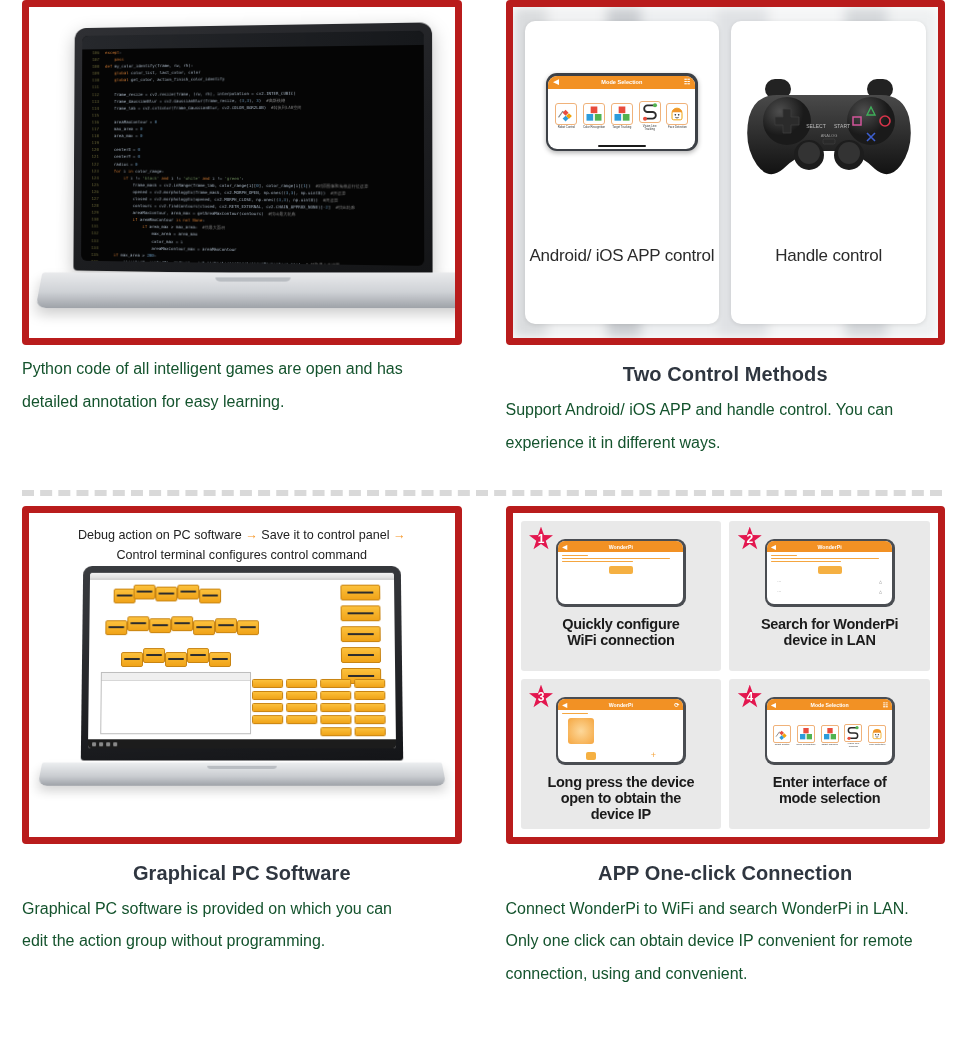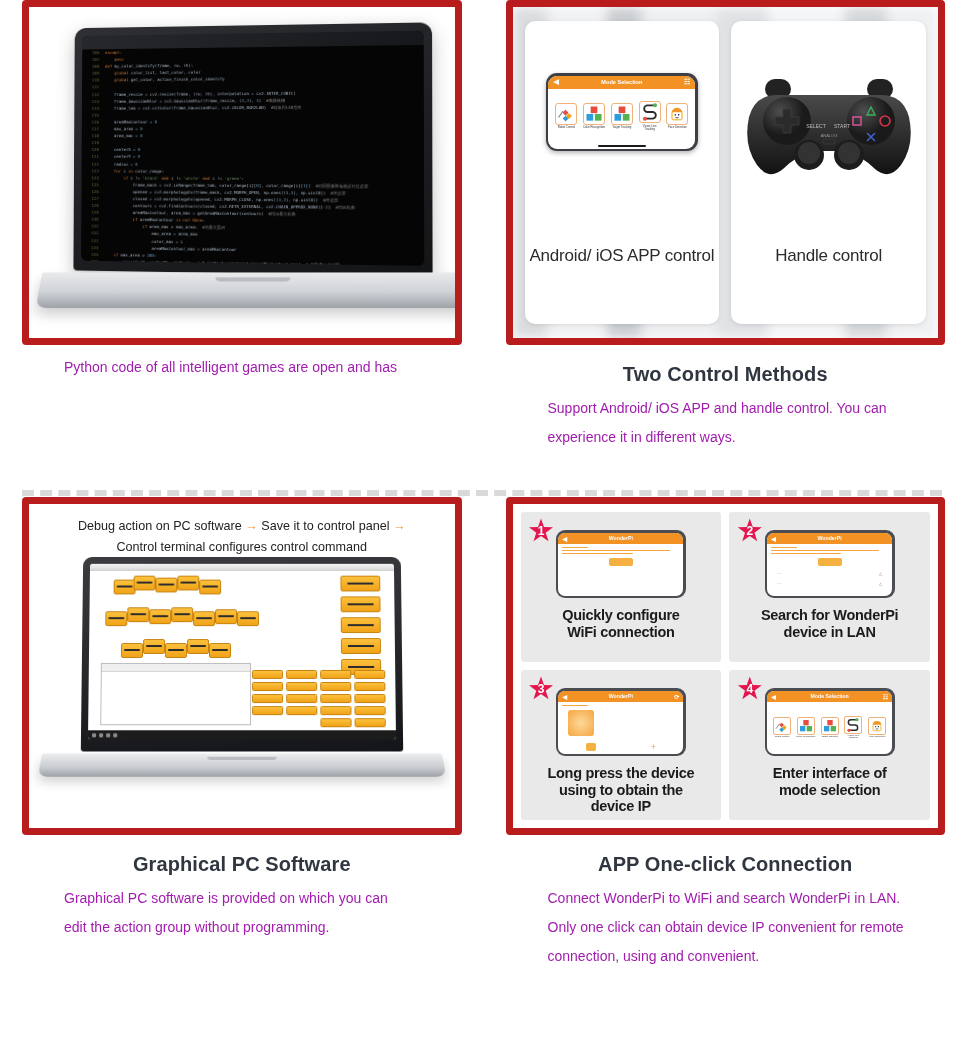--- a/index.html
+++ b/index.html
@@ -27,25 +27,24 @@
 
   .feat-title {
     text-align: center;
     font-size: 20px;
     font-weight: bold;
     color: #2f3640;
     margin-top: 18px;
     letter-spacing: .1px;
   }
   .feat-desc {
-    font-size: 14px;
-    color: #a21caf;
+    font-size: 16px;
+    color: #14532d;
     line-height: 2.05;
     margin-top: 8px;
-    margin-left: 42px;
   }
 
   
   .sep {
     position: absolute;
     left: 22px; top: 490px;
     width: 920px; height: 0;
     border-top: 6px dashed #d9d9d9;
   }
 
@@ -229,20 +228,21 @@
           <div class="lid">
             <div class="screen">
               <div class="codewrap" id="code-area"><div><span class="ln">106</span><span class="cn"><span class="kw">except</span>:</span></div><div><span class="ln">107</span><span class="cn">    <span class="kw">pass</span></span></div><div><span class="ln">108</span><span class="cn"><span class="kw">def</span> my_color_identify(frame, rw, rh):</span></div><div><span class="ln">109</span><span class="cn">    <span class="kw">global</span> color_list, last_color, color</span></div><div><span class="ln">110</span><span class="cn">    <span class="kw">global</span> get_color, action_finish_color_identify</span></div><div><span class="ln">111</span><span class="cn"></span></div><div><span class="ln">112</span><span class="cn">    frame_resize = cv2.resize(frame, (rw, rh), interpolation = cv2.INTER_CUBIC)</span></div><div><span class="ln">113</span><span class="cn">    frame_GaussianBlur = cv2.GaussianBlur(frame_resize, (<span class="num">3</span>,<span class="num">3</span>), <span class="num">3</span>)  <span class="cm">#高斯模糊</span></span></div><div><span class="ln">114</span><span class="cn">    frame_lab = cv2.cvtColor(frame_GaussianBlur, cv2.COLOR_BGR2LAB)  <span class="cm">#转换到LAB空间</span></span></div><div><span class="ln">115</span><span class="cn"></span></div><div><span class="ln">116</span><span class="cn">    areaMaxContour = <span class="num">0</span></span></div><div><span class="ln">117</span><span class="cn">    max_area = <span class="num">0</span></span></div><div><span class="ln">118</span><span class="cn">    area_max = <span class="num">0</span></span></div><div><span class="ln">119</span><span class="cn"></span></div><div><span class="ln">120</span><span class="cn">    centerX = <span class="num">0</span></span></div><div><span class="ln">121</span><span class="cn">    centerY = <span class="num">0</span></span></div><div><span class="ln">122</span><span class="cn">    radius = <span class="num">0</span></span></div><div><span class="ln">123</span><span class="cn">    <span class="kw">for</span> i <span class="kw">in</span> color_range:</span></div><div><span class="ln">124</span><span class="cn">        <span class="kw">if</span> i != <span class="st">'black'</span> <span class="kw">and</span> i != <span class="st">'white'</span> <span class="kw">and</span> i != <span class="st">'green'</span>:</span></div><div><span class="ln">125</span><span class="cn">            frame_mask = cv2.inRange(frame_lab, color_range[i][<span class="num">0</span>], color_range[i][<span class="num">1</span>])  <span class="cm">#对原图像和掩模进行位运算</span></span></div><div><span class="ln">126</span><span class="cn">            opened = cv2.morphologyEx(frame_mask, cv2.MORPH_OPEN, np.ones((<span class="num">3</span>,<span class="num">3</span>), np.uint8))  <span class="cm">#开运算</span></span></div><div><span class="ln">127</span><span class="cn">            closed = cv2.morphologyEx(opened, cv2.MORPH_CLOSE, np.ones((<span class="num">3</span>,<span class="num">3</span>), np.uint8))  <span class="cm">#闭运算</span></span></div><div><span class="ln">128</span><span class="cn">            contours = cv2.findContours(closed, cv2.RETR_EXTERNAL, cv2.CHAIN_APPROX_NONE)[-<span class="num">2</span>]  <span class="cm">#找出轮廓</span></span></div><div><span class="ln">129</span><span class="cn">            areaMaxContour, area_max = getAreaMaxContour(contours)  <span class="cm">#找出最大轮廓</span></span></div><div><span class="ln">130</span><span class="cn">            <span class="kw">if</span> areaMaxContour <span class="kw">is</span> <span class="kw">not</span> <span class="kw">None</span>:</span></div><div><span class="ln">131</span><span class="cn">                <span class="kw">if</span> area_max &gt; max_area:  <span class="cm">#找最大面积</span></span></div><div><span class="ln">132</span><span class="cn">                    max_area = area_max</span></div><div><span class="ln">133</span><span class="cn">                    color_max = i</span></div><div><span class="ln">134</span><span class="cn">                    areaMaxContour_max = areaMaxContour</span></div><div><span class="ln">135</span><span class="cn">    <span class="kw">if</span> max_area &gt; <span class="num">200</span>:</span></div><div><span class="ln">136</span><span class="cn">        ((centerX, centerY), radius) = cv2.minEnclosingCircle(areaMaxContour_max)  <span class="cm"># 获取最小外接圆</span></span></div><div><span class="ln">137</span></div></div>
             </div>
           </div>
           <div class="base"></div>
         </div>
       </div>
       <div class="feat-desc">
         <div>Python code of all intelligent games are open and has</div>
+        <div>detailed annotation for easy learning.</div>
       </div>
     </div>
 
     <div class="col">
       <div class="media-card card-tall">
         <div class="photo-bg"></div>
         <div class="panelrow">
 
           <div class="wpanel">
             <div class="phone">
@@ -520,21 +520,21 @@
                     <div class="qdevice"></div>
                     <div class="qfoot">
                       <span class="dot"></span>
                       <span class="plus">+</span>
                     </div>
                   </div>
                 </div>
               </div>
               <div class="qcaption">
                 <div>Long press the device</div>
-                <div>using to obtain the</div>
+                <div>open to obtain the</div>
                 <div>device IP</div>
               </div>
             </div>
             <div class="quad">
               <div class="star">4</div>
               <div class="qphone">
                 <div class="qscreen">
                   <div class="qbar">
                     <span class="back">◀</span>
                     <span>Mode Selection</span>

